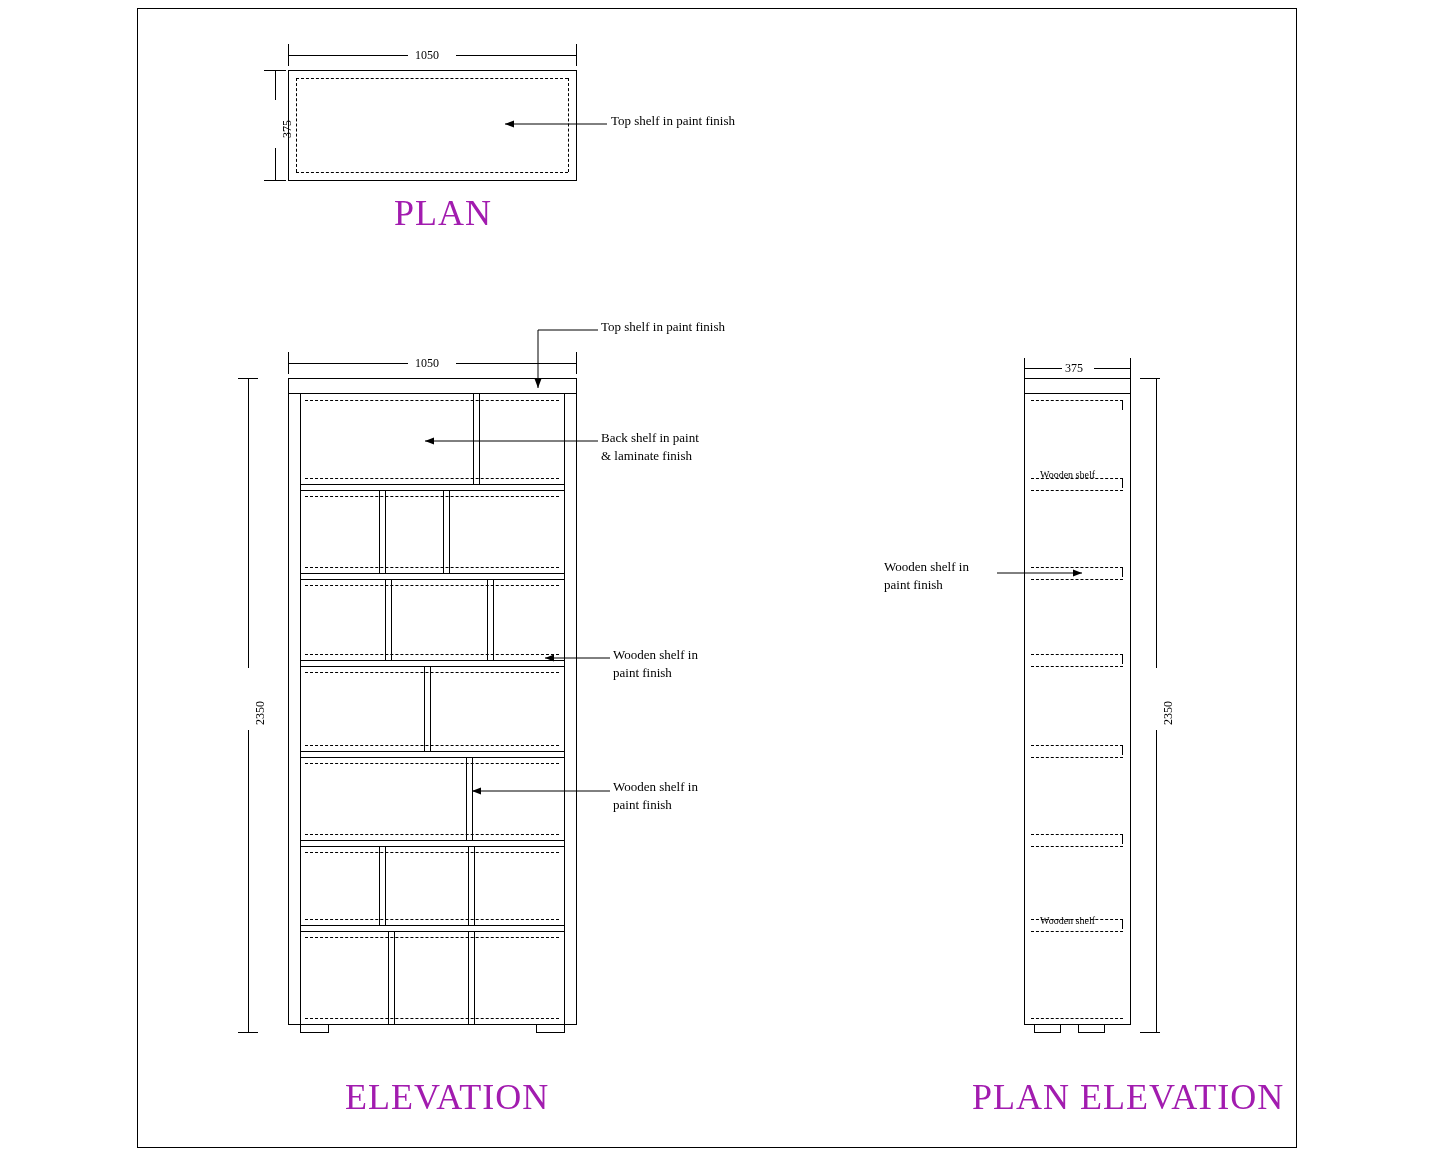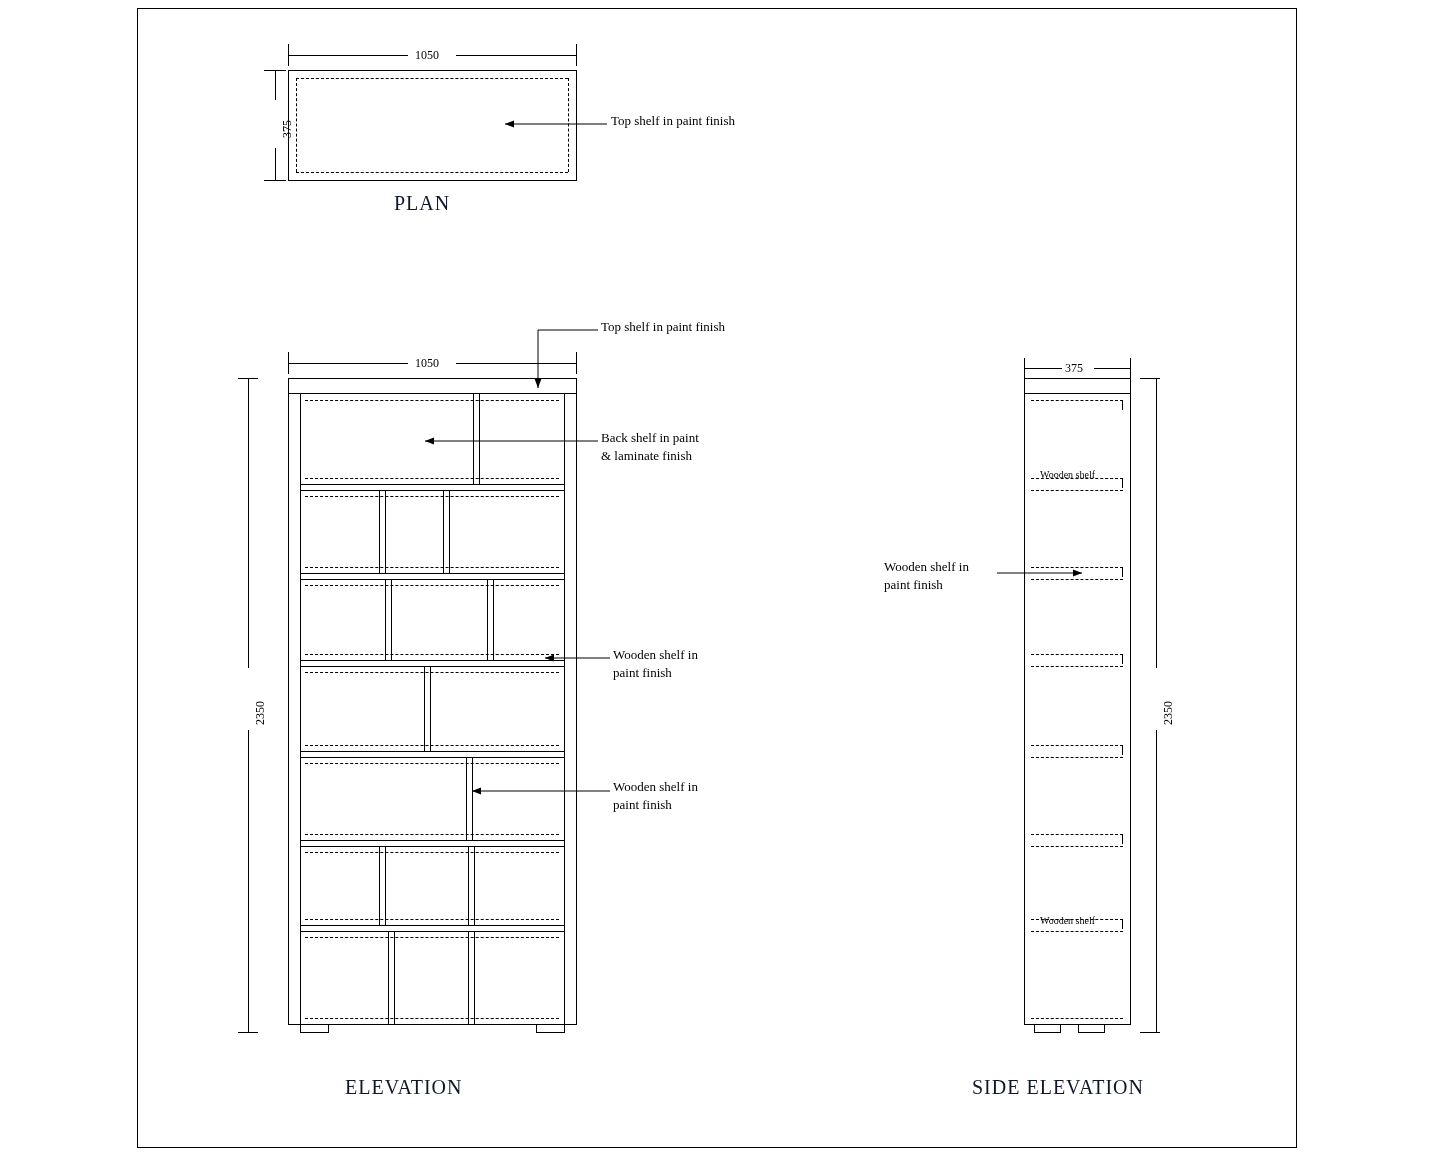--- a/index.html
+++ b/index.html
@@ -48,23 +48,23 @@
     white-space: nowrap;
     font-family: "Liberation Serif", serif;
     font-size: 13px;
     color: #000;
     line-height: 1.35;
   }
   .txt.small { font-size: 10px; }
   .title {
     position: absolute;
     font-family: "Liberation Serif", serif;
-    font-size: 20px;
+    font-size: 36px;
     letter-spacing: 1px;
-    color: #0f172a;
+    color: #a21caf;
     white-space: nowrap;
   }
   .dimtxt {
     position: absolute;
     font-family: "Liberation Serif", serif;
     font-size: 12px;
     color: #000;
     white-space: nowrap;
   }
   .dimtxt.vert {
@@ -253,21 +253,21 @@
   <div class="ln hl" style="left:1140px; top:1032px; width:20px;"></div>
   <div class="ln vl" style="left:1156px; top:378px; height:290px;"></div>
   <div class="ln vl" style="left:1156px; top:730px; height:302px;"></div>
   <div class="dimtxt vert" style="left:1161px; top:725px;">2350</div>
 
   <div class="txt small" style="left:1040px; top:468px;">Wooden shelf</div>
   <div class="txt small" style="left:1040px; top:914px;">Wooden shelf</div>
   <div class="txt" style="left:884px; top:558px;">Wooden shelf in</div>
   <div class="txt" style="left:884px; top:576px;">paint  finish</div>
 
-  <div class="title" style="left:972px; top:1076px;">SIDE ELEVATION</div>
+  <div class="title" style="left:972px; top:1076px;">PLAN ELEVATION</div>
 
   <svg class="overlay">
     <defs>
       <marker id="arw" markerWidth="10" markerHeight="8" refX="9" refY="4" orient="auto" markerUnits="userSpaceOnUse">
         <path d="M0,0.6 L9,4 L0,7.4 z" fill="#000"></path>
       </marker>
     </defs>
 
     <path d="M607,124 L505,124" stroke="#000" stroke-width="1" fill="none" marker-end="url(#arw)"></path>
 

